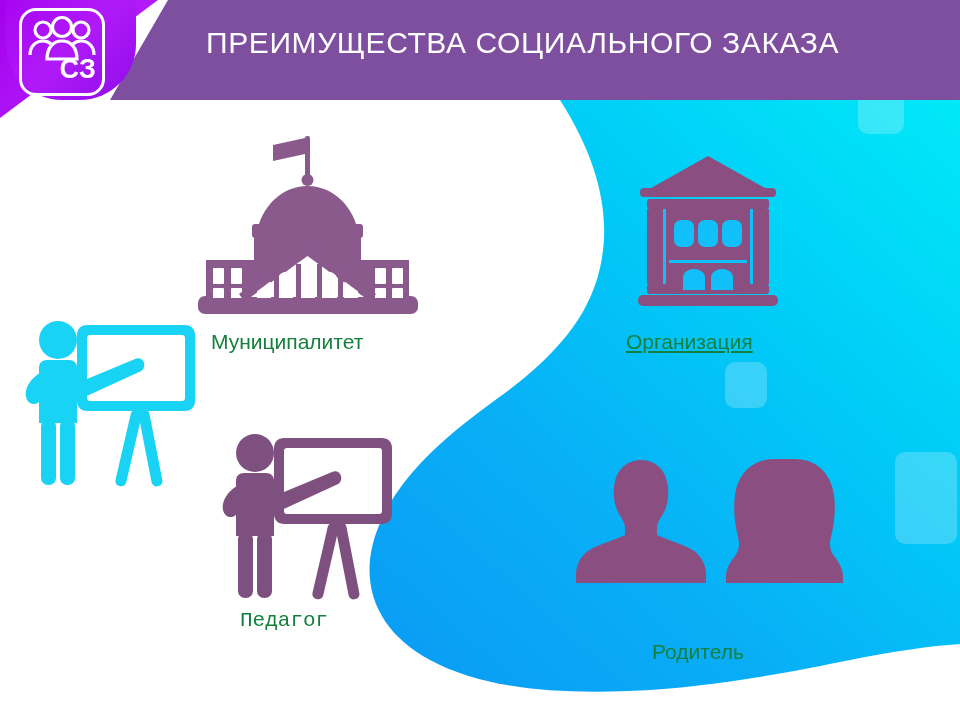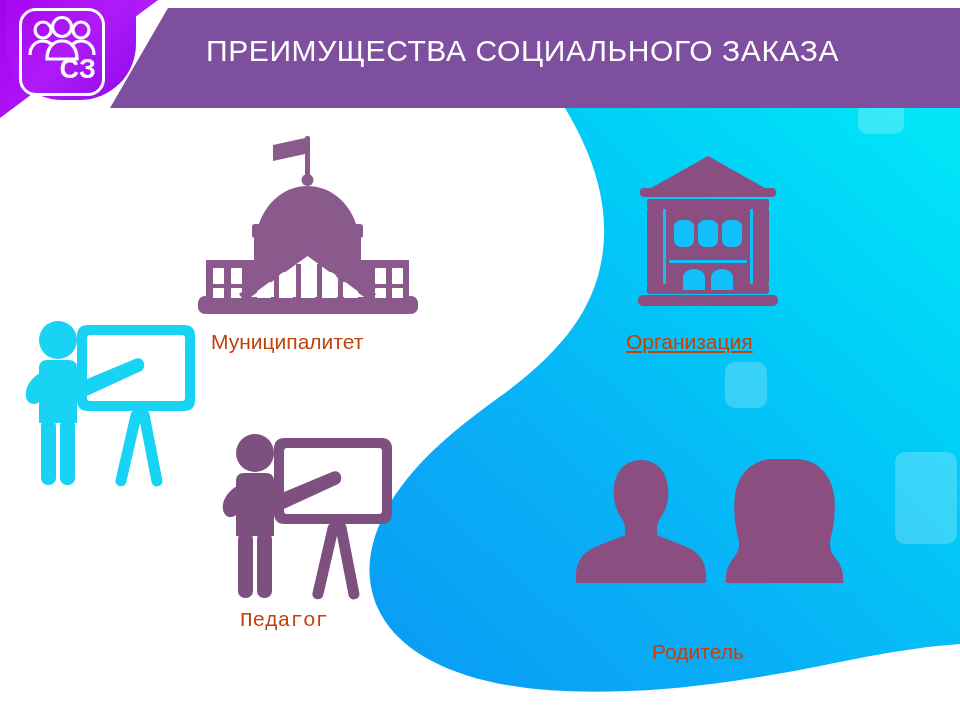--- a/index.html
+++ b/index.html
@@ -31,21 +31,21 @@
     background: rgba(255,255,255,0.22);
     z-index: 2;
   }
   .deco-a { left: 858px; top: 88px;  width: 46px; height: 46px; }
   .deco-b { left: 725px; top: 362px; width: 42px; height: 46px; }
   .deco-c { left: 895px; top: 452px; width: 62px; height: 92px; }
 
   
   .header {
     position: absolute;
-    left: 0; top: 8px;
+    left: 0; top: 0;
     width: 960px; height: 100px;
     z-index: 10;
   }
   .header-bar {
     position: absolute;
     left: 0; top: 0;
     width: 960px; height: 100px;
     background: #7d4f9e;
     clip-path: polygon(168px 0, 960px 0, 960px 100px, 110px 100px);
   }
@@ -107,21 +107,21 @@
   .ic-municipality { left: 195px; top: 128px; }
   .ic-organization { left: 628px; top: 150px; }
   .ic-teacher-cyan { left: 25px;  top: 315px; }
   .ic-teacher-purple { left: 222px; top: 428px; }
   .ic-parents     { left: 575px; top: 455px; }
 
   
   .label {
     position: absolute;
     z-index: 6;
-    color: #c2410c;
+    color: #15803d;
     font-size: 21px;
     font-weight: 400;
     white-space: nowrap;
   }
   .lbl-municipality { left: 211px; top: 330px; }
   .lbl-organization { left: 626px; top: 330px; text-decoration: underline; }
   .lbl-teacher      { left: 240px; top: 609px; font-family: Liberation Mono, monospace; }
   .lbl-parent       { left: 652px; top: 612px; margin-top: 28px; }
 </style>
 </head>

